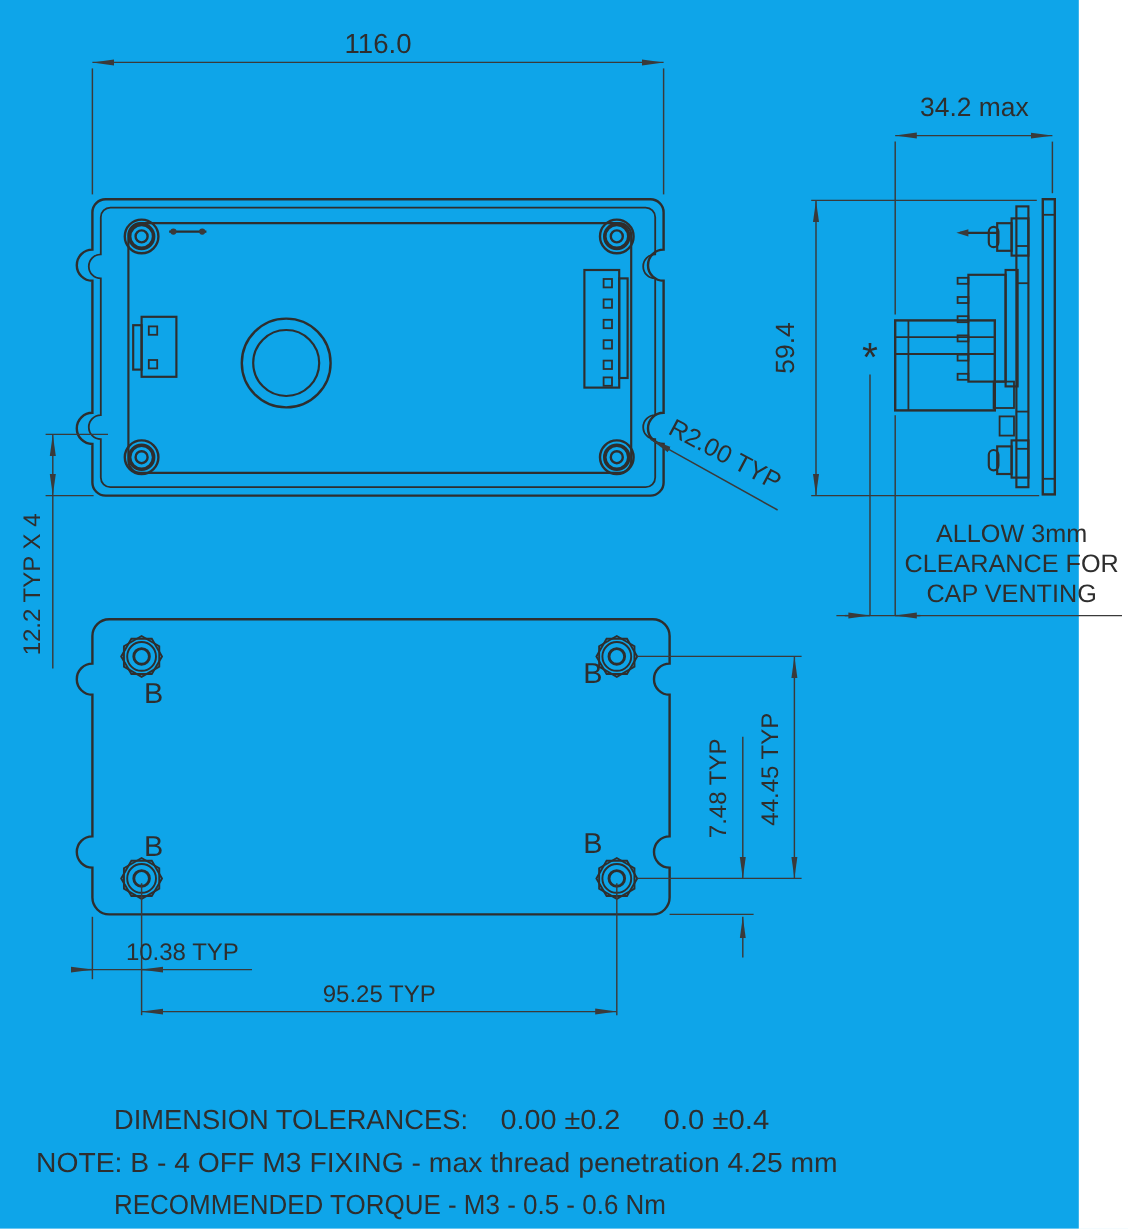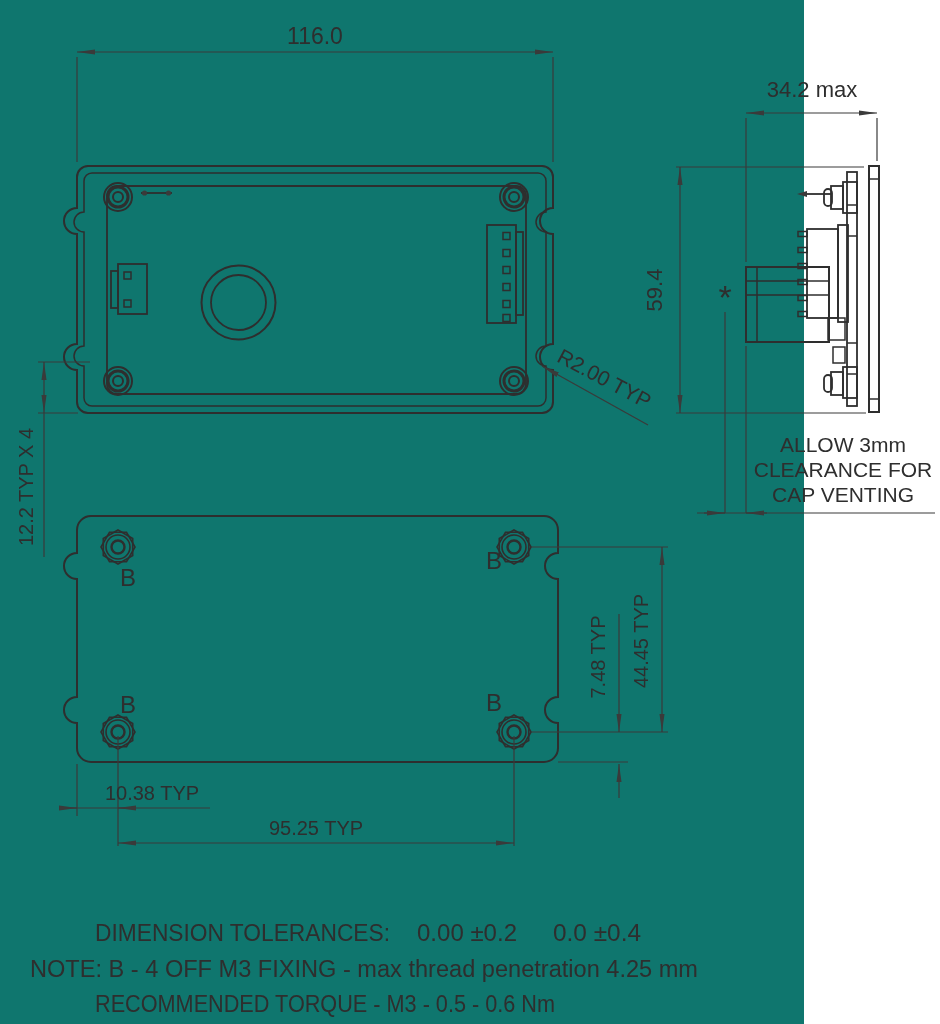--- a/index.html
+++ b/index.html
@@ -1,16 +1,16 @@
 <!DOCTYPE html>
 <html><head>
 <meta charset="utf-8">
 <style>
   html,body{margin:0;padding:0;background:#ffffff;}
-  .stage{width:804px;height:1024px;position:relative;background:#0f766e;font-family:"Liberation Sans",sans-serif;}
+  .stage{width:899px;height:1024px;position:relative;background:#0ea5e9;font-family:"Liberation Sans",sans-serif;}
   svg{display:block;}
   .outline{fill:none;stroke:#2e2e2e;stroke-width:2;}
   .detail{fill:none;stroke:#2e2e2e;stroke-width:1.8;}
   .thin{fill:none;stroke:#2e2e2e;stroke-width:1.5;}
   .dim{fill:none;stroke:#3a3a3a;stroke-width:1.2;}
   .txt{fill:#2e2e2e;stroke:none;font-family:"Liberation Sans",sans-serif;}
   .arrfill{fill:#3a3a3a;stroke:none;}
 </style>
 </head>
 <body>

